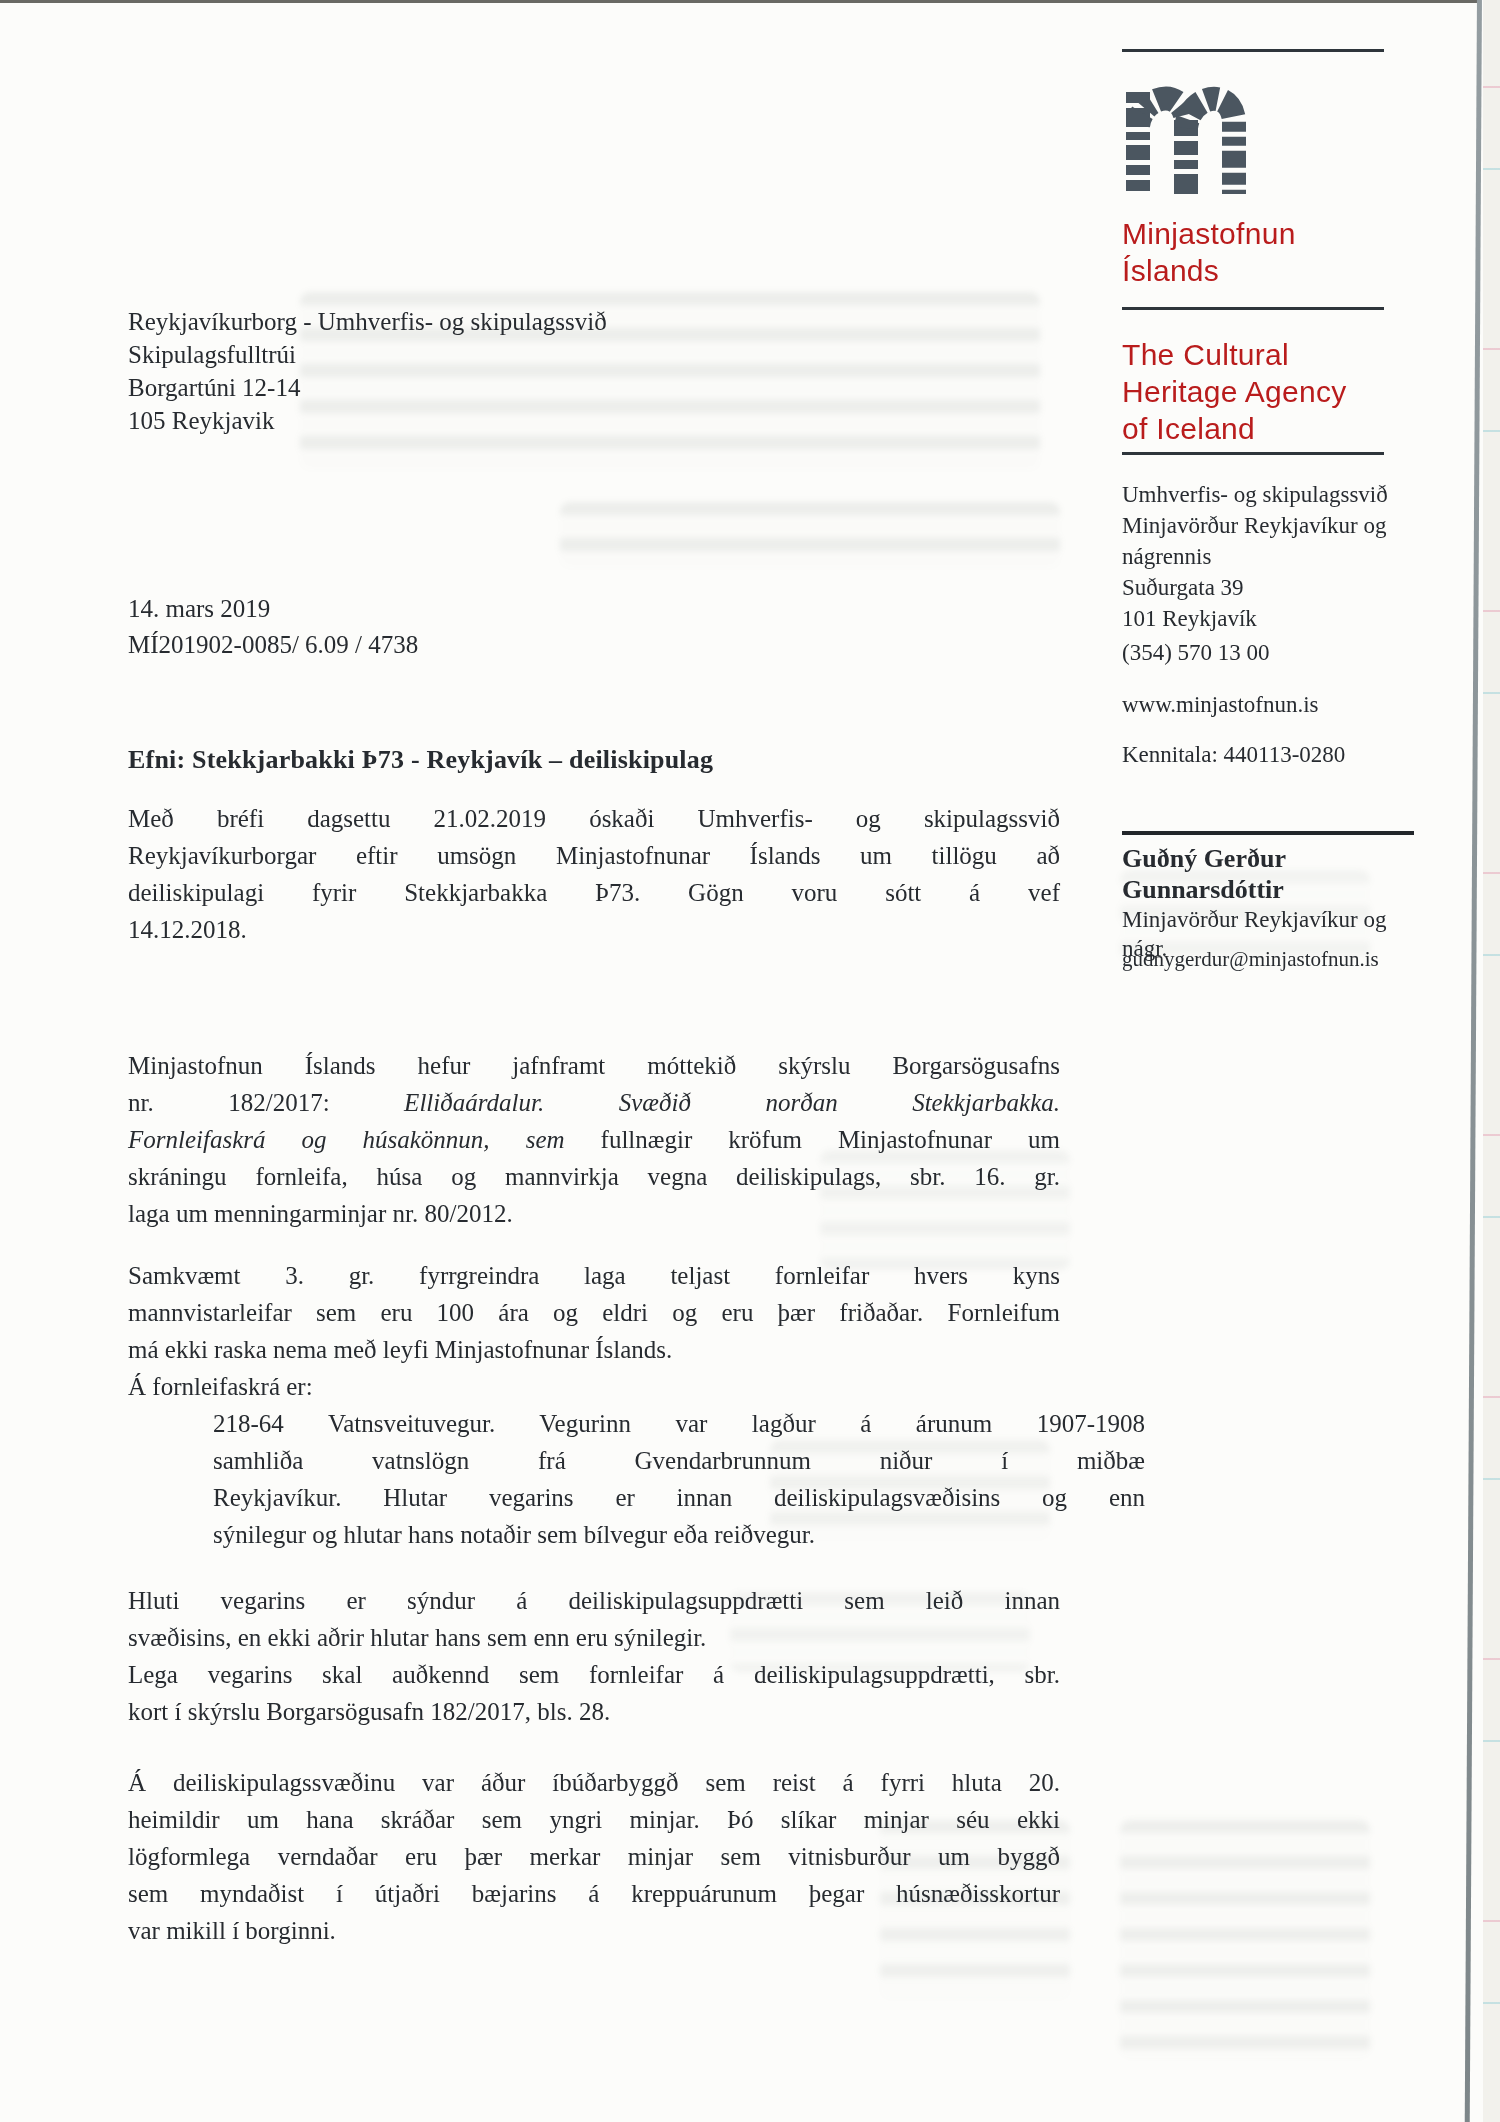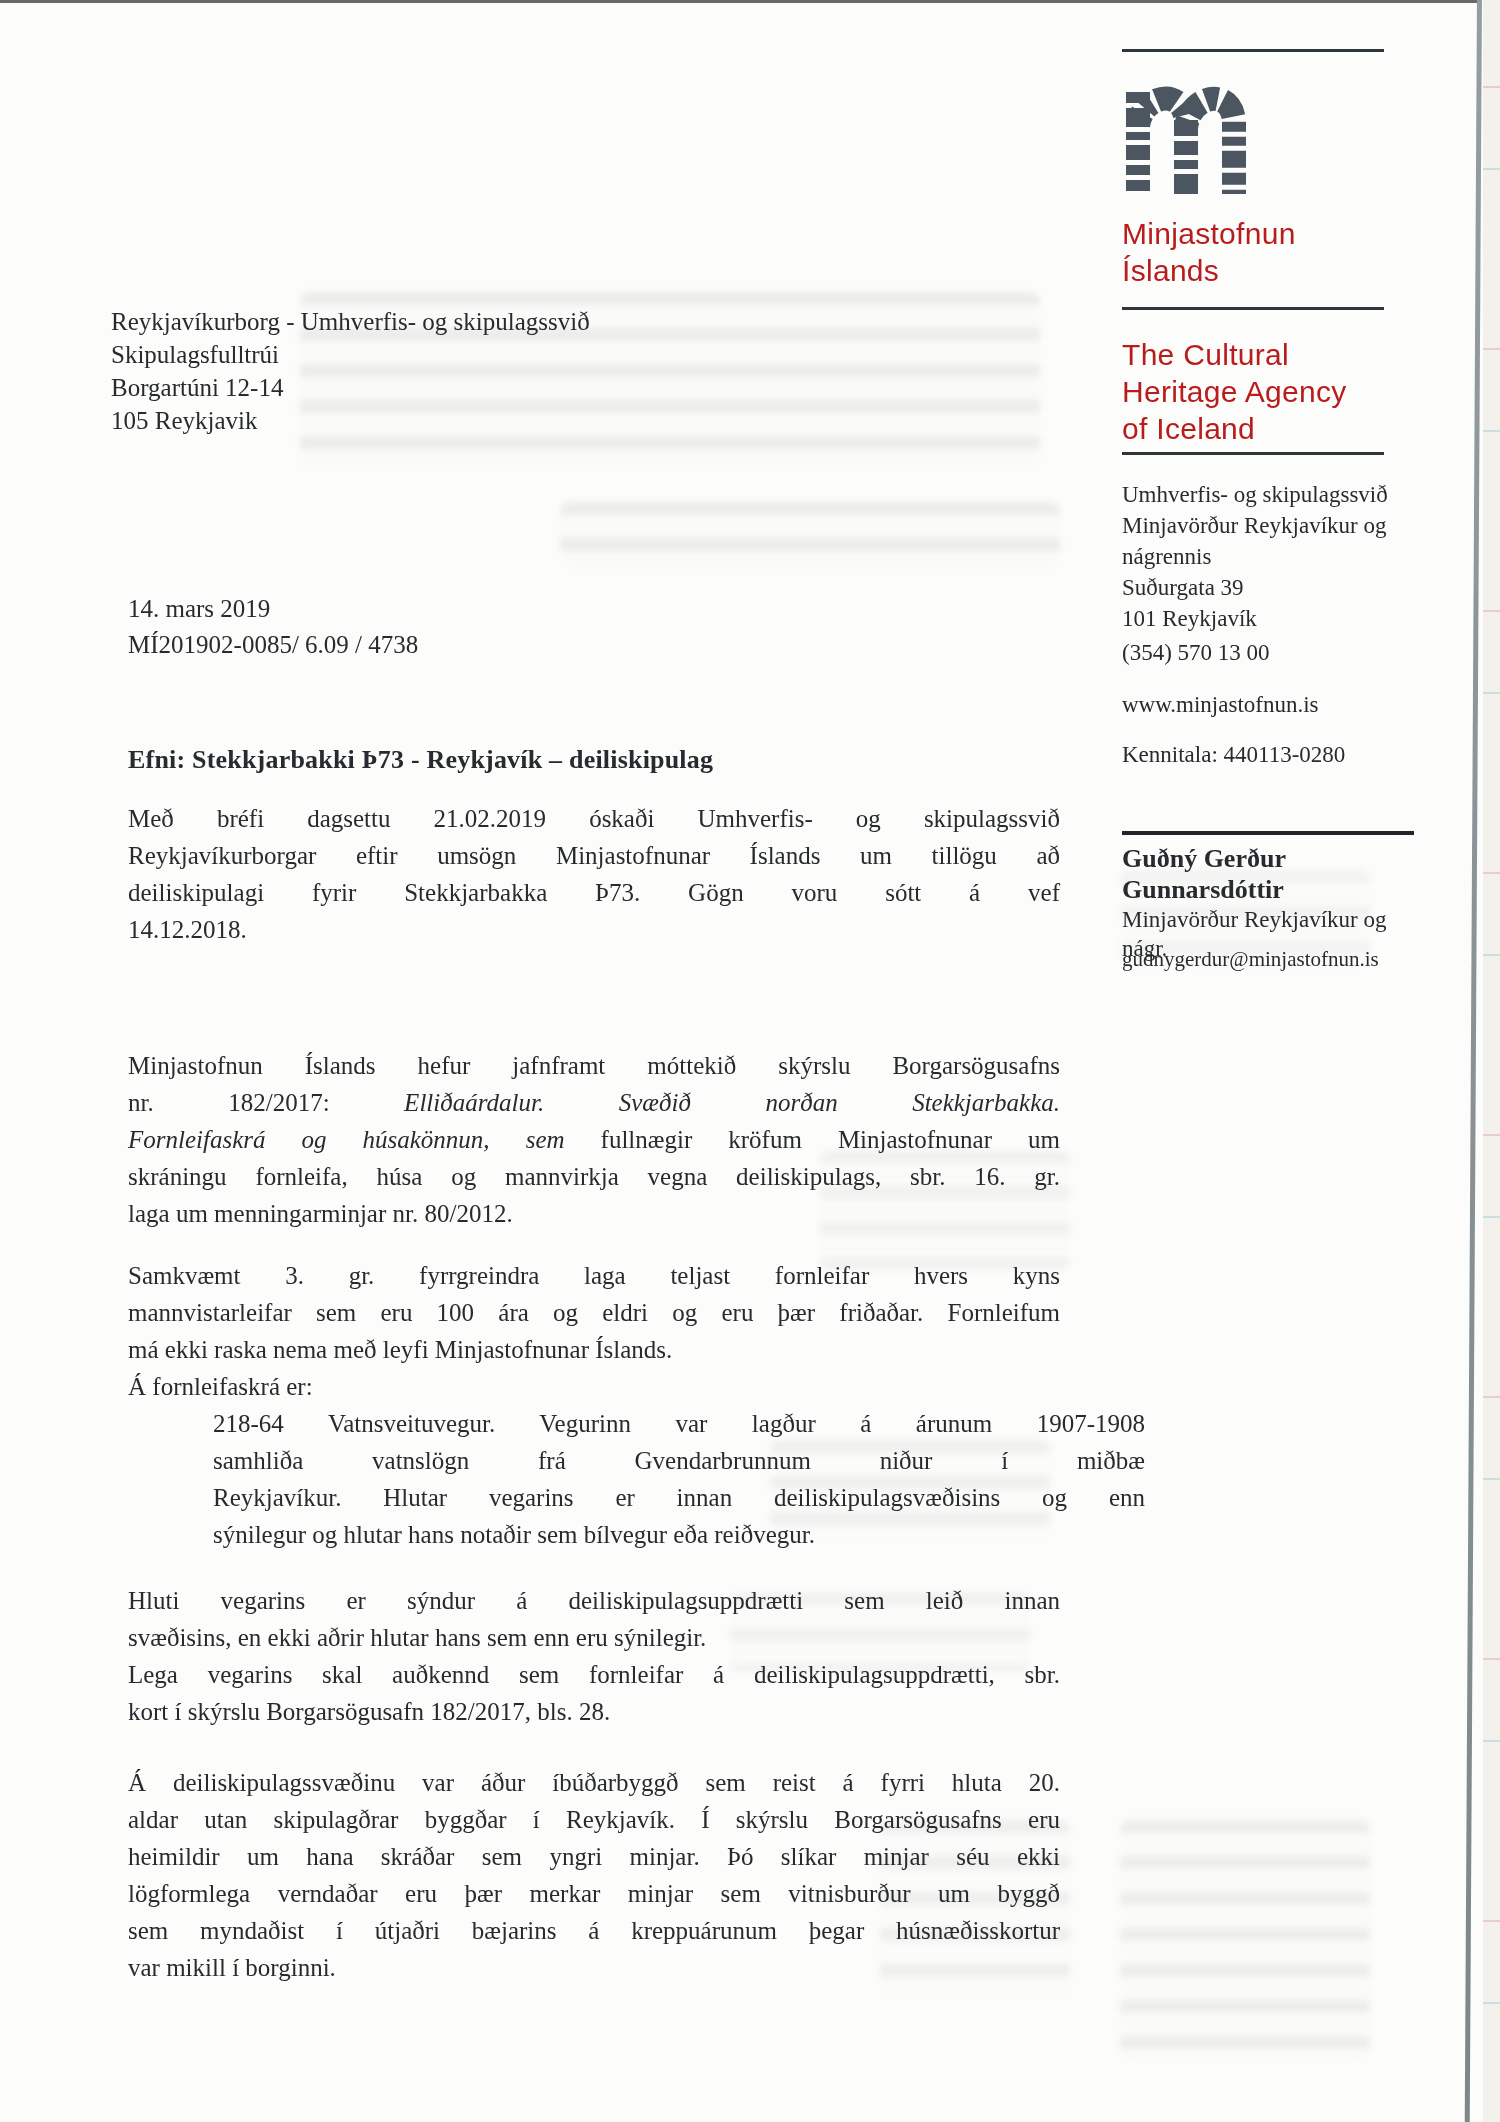--- a/index.html
+++ b/index.html
@@ -21,21 +21,21 @@
       transparent 170px 262px);
   }
   .scan-edge{
     position:absolute;left:1477px;top:-6px;width:5px;height:2140px;
     background:linear-gradient(#949da1,#7d8689);
     transform:rotate(0.33deg);transform-origin:top left;
   }
   .bleed{position:absolute;filter:blur(3px);opacity:.33;border-radius:10px;
     background:repeating-linear-gradient(180deg, rgba(118,128,122,.35) 0 13px, rgba(118,128,122,.04) 13px 36px);}
   
-  .recipient{position:absolute;left:111px;top:305px;font-size:25px;line-height:33px;}
+  .recipient{position:absolute;left:128px;top:305px;font-size:25px;line-height:33px;}
   .meta{position:absolute;left:128px;top:591px;width:912px;font-size:25px;line-height:36px;}
   .meta .ref{}
   .subject{position:absolute;left:128px;top:745px;font-size:26px;font-weight:bold;letter-spacing:.2px;}
   .para{position:absolute;left:128px;width:932px;font-size:25px;line-height:37px;}
   .para .line{text-align:left;}
   .para .line.j{text-align:justify;text-align-last:justify;}
   .it{font-style:italic;}
   
   .sb{position:absolute;left:1122px;}
   .rule{position:absolute;left:1122px;width:262px;height:3px;background:#2e353b;}
@@ -110,21 +110,20 @@
         <div class="line"><span>sýnilegur og hlutar hans notaðir sem bílvegur eða reiðvegur.</span></div>
       </div>
       <div class="para" style="top: 1582px;">
         <div class="line j"><span>Hluti vegarins er sýndur á deiliskipulagsuppdrætti sem leið innan</span></div>
         <div class="line"><span>svæðisins, en ekki aðrir hlutar hans sem enn eru sýnilegir.</span></div>
         <div class="line j"><span>Lega vegarins skal auðkennd sem fornleifar á deiliskipulagsuppdrætti, sbr.</span></div>
         <div class="line"><span>kort í skýrslu Borgarsögusafn 182/2017, bls. 28.</span></div>
       </div>
       <div class="para" style="top: 1764px;">
         <div class="line j"><span>Á deiliskipulagssvæðinu var áður íbúðarbyggð sem reist á fyrri hluta 20.</span></div>
-        <div class="line j"><span>aldar utan skipulagðrar byggðar í Reykjavík. Í skýrslu Borgarsögusafns eru</span></div>
         <div class="line j"><span>heimildir um hana skráðar sem yngri minjar. Þó slíkar minjar séu ekki</span></div>
         <div class="line j"><span>lögformlega verndaðar eru þær merkar minjar sem vitnisburður um byggð</span></div>
         <div class="line j"><span>sem myndaðist í útjaðri bæjarins á kreppuárunum þegar húsnæðisskortur</span></div>
         <div class="line"><span>var mikill í borginni.</span></div>
       </div>
     </div>
 
   <div class="rule" style="top:49px"></div>
 
   <svg class="logo" width="156" height="130" viewBox="0 0 156 130">

